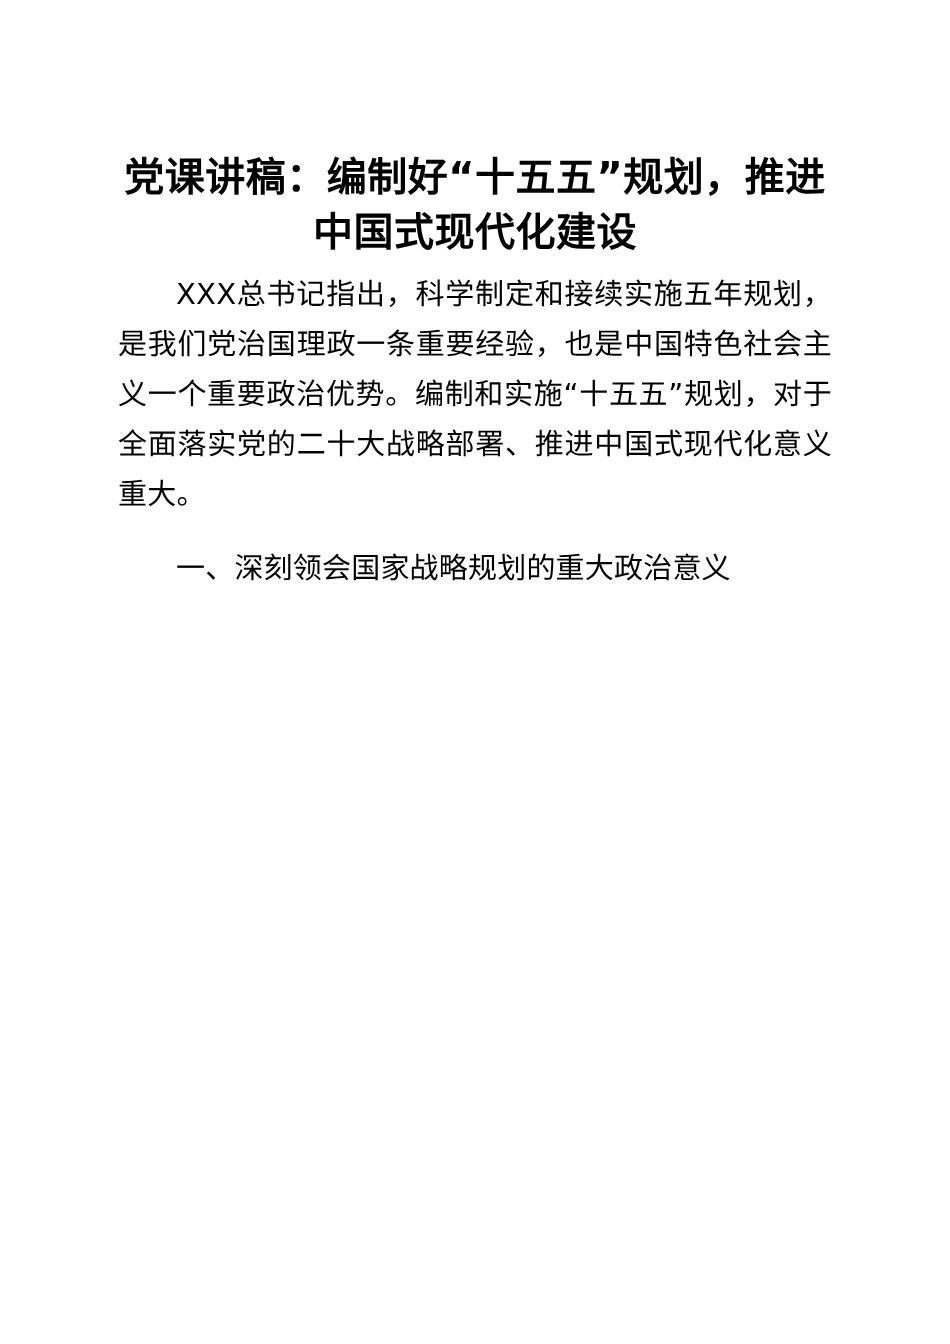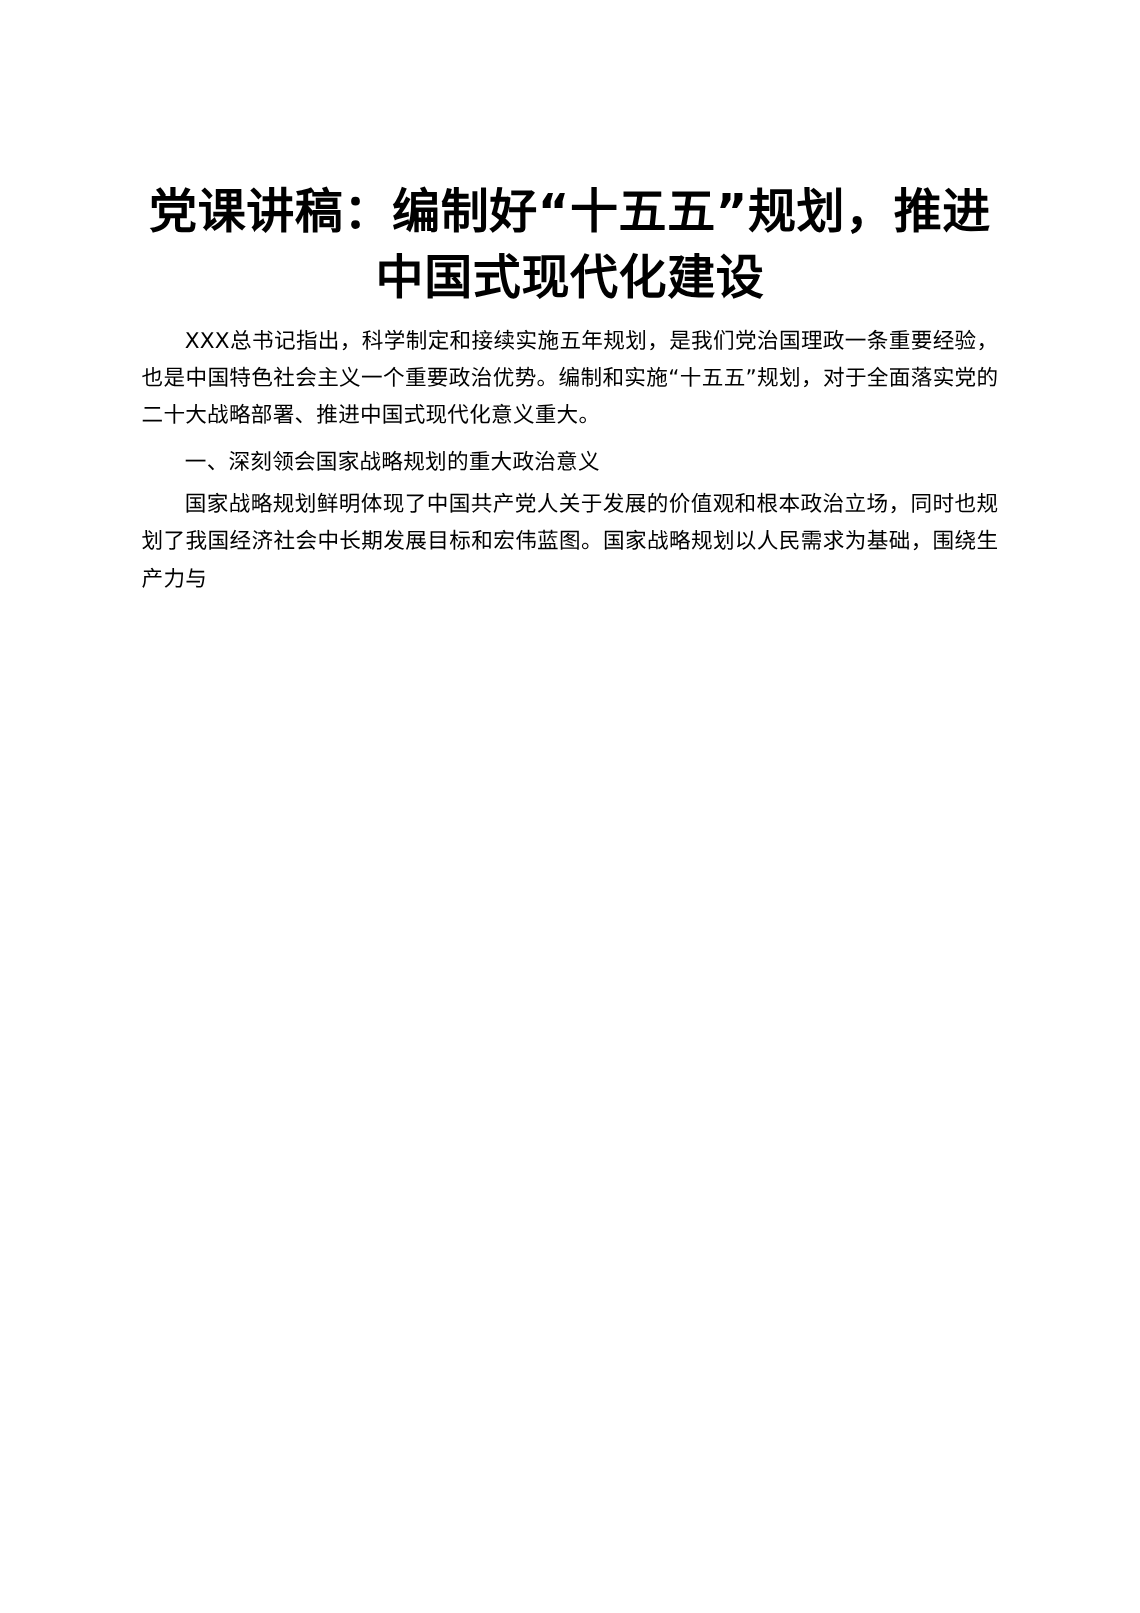--- a/index.html
+++ b/index.html
@@ -24,40 +24,39 @@
   .doc-title {
     font-size: 40px;
     line-height: 1.38;
     font-weight: 700;
     text-align: center;
     letter-spacing: 0.5px;
     margin: 0 0 10px 0;
     font-family: "DejaVu Sans", "Liberation Sans", sans-serif;
   }
   .para {
-    font-size: 18px;
+    font-size: 29px;
     line-height: 1.72;
     text-indent: 2em;
     margin: 0 0 4px 0;
     text-align: justify;
     text-justify: inter-ideograph;
     letter-spacing: 0.2px;
   }
   .para.heading-1 {
-    margin-top: 8px;
+    margin-top: 24px;
   }
 </style>
 </head>
 <body>
 
 <div class="page">
 
   <h1 class="doc-title">党课讲稿：编制好“十五五”规划，推进中国式现代化建设</h1>
 
   <p class="para">XXX总书记指出，科学制定和接续实施五年规划，是我们党治国理政一条重要经验，也是中国特色社会主义一个重要政治优势。编制和实施“十五五”规划，对于全面落实党的二十大战略部署、推进中国式现代化意义重大。</p>
 
   <p class="para heading-1">一、深刻领会国家战略规划的重大政治意义</p>
 
 
 
-  <p class="para">国家战略规划鲜明体现了中国共产党人关于发展的价值观和根本政治立场，同时也规划了我国经济社会中长期发展目标和宏伟蓝图。国家战略规划以人民需求为基础，围绕生产力与</p>
 
 </div>
 
 </body></html>

